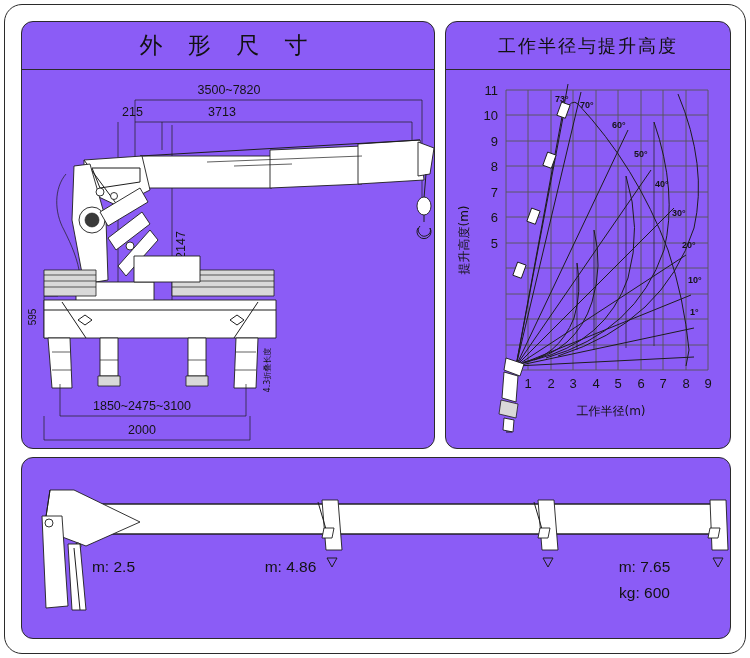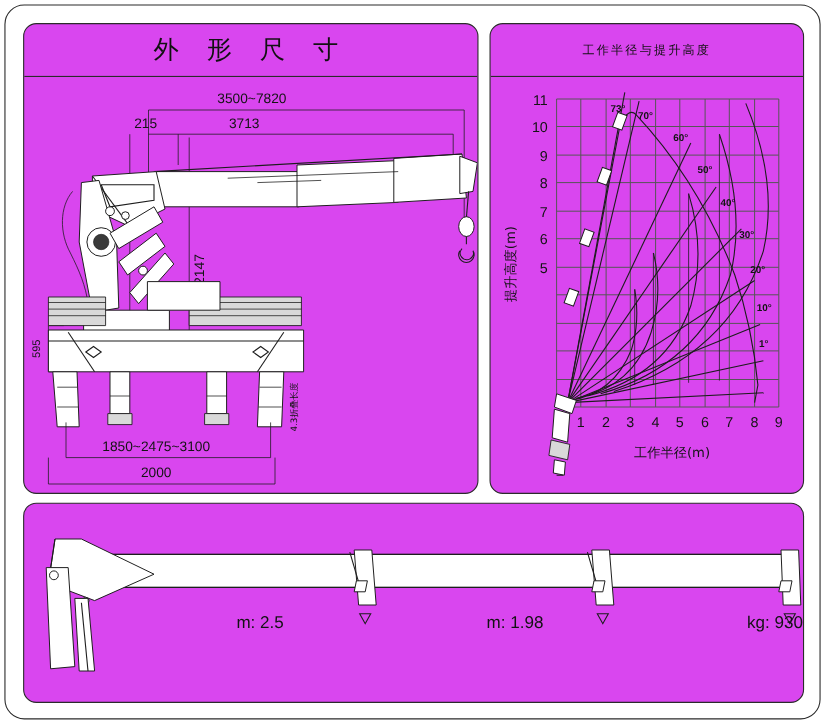--- a/index.html
+++ b/index.html
@@ -21,40 +21,40 @@
     border-radius: 18px;
     box-sizing: border-box;
     background: #fff;
   }
   
   .panel {
     position: absolute;
     border: 1.4px solid #2b2b2b;
     border-radius: 12px;
     box-sizing: border-box;
-    background: #d946ef;
+    background: #8b5cf6;
     overflow: hidden;
   }
   #panel-outline  { left: 16px;  top: 16px;  width: 414px; height: 428px; }
   #panel-chart    { left: 440px; top: 16px;  width: 286px; height: 428px; }
   #panel-loads    { left: 16px;  top: 452px; width: 710px; height: 182px; }
 
   .panel-title {
     height: 48px;
     border-bottom: 1.4px solid #2b2b2b;
     display: flex; align-items: center; justify-content: center;
     box-sizing: border-box;
   }
   .panel-title span {
     font-family: "DejaVu Sans", sans-serif;
     letter-spacing: 7px;
     color: #111;
   }
   #panel-outline .panel-title span { font-size: 23px; letter-spacing: 9px; }
-  #panel-chart   .panel-title span { font-size: 11px; letter-spacing: 2px; }
+  #panel-chart   .panel-title span { font-size: 18px; letter-spacing: 2px; }
 
   .panel-body { position: absolute; left: 0; right: 0; top: 48px; bottom: 0; }
 
   
   svg { display: block; }
   .dimtxt {
     font-family: "Liberation Sans", sans-serif;
     font-size: 12.5px;
     fill: #141414;
   }
@@ -83,21 +83,21 @@
   .filldark { fill: #3a3a3a; stroke: #1d1d1d; stroke-width: 0.6; }
 
   
   .load-row {
     position: absolute;
     left: 0; right: 0; top: 96px;
     display: flex;
   }
   .load-cell {
     flex: 1;
-    text-align: right;
+    text-align: center;
     padding-left: 6px;
   }
   .load-cell div {
     font-family: "Liberation Sans", sans-serif;
     font-size: 15.5px;
     color: #121212;
     line-height: 26px;
     white-space: nowrap;
   }
 </style>
@@ -404,21 +404,24 @@
           <path class="ln" d="M691,100 l10,0 l-5,9 Z"></path>
         </g>
       </g>
     </svg>
 
     <div class="load-row">
       <div class="load-cell">
         <div>m: 2.5</div>
       </div>
       <div class="load-cell">
-        <div>m: 1.98</div>
+        <div>m: 4.86</div>
       </div>
       <div class="load-cell">
-        <div>kg: 930</div>
+      </div>
+      <div class="load-cell">
+        <div>m: 7.65</div>
+        <div>kg: 600</div>
       </div>
     </div>
   </div>
 
 </div>
 
 </body></html>

